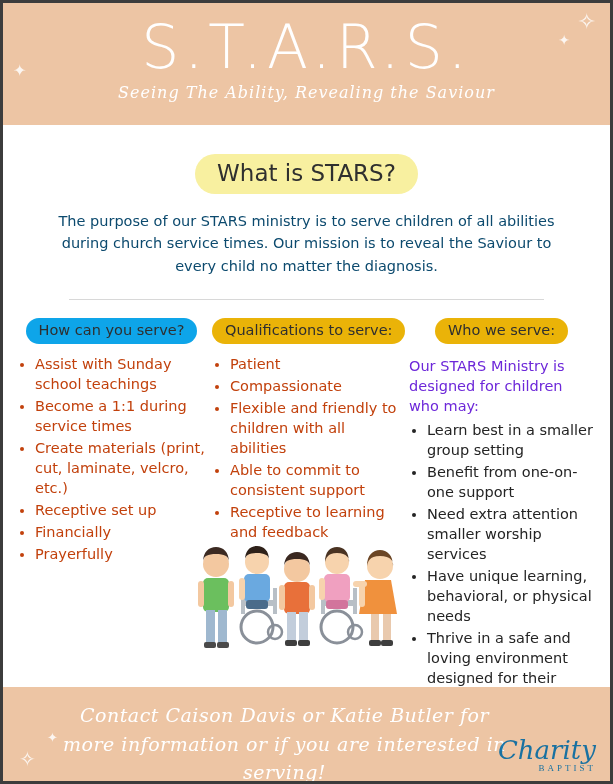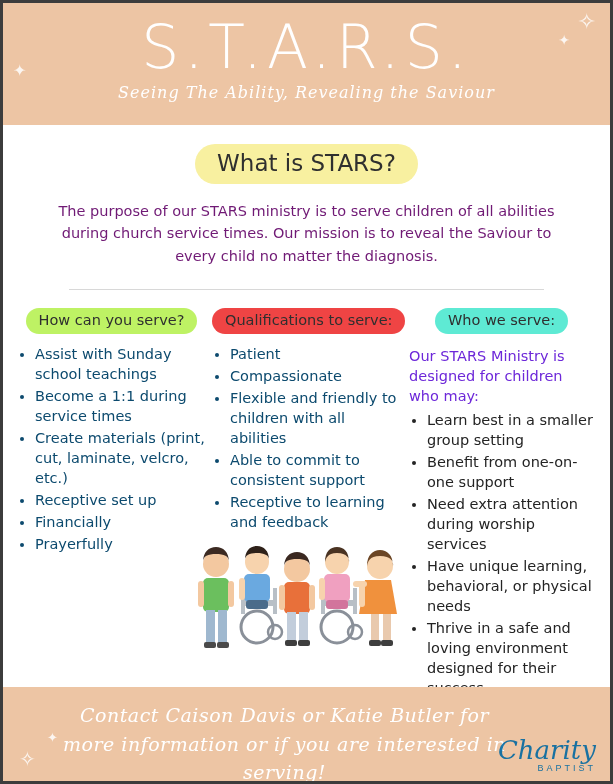--- a/index.html
+++ b/index.html
@@ -59,37 +59,37 @@
     font-size: 15px;
     line-height: 1;
     pointer-events: none;
   }
   .deco-tr { top: 8px; right: 14px; font-size: 22px; }
   .deco-tr2 { top: 30px; right: 40px; font-size: 14px; }
   .deco-tl { top: 60px; left: 10px; font-size: 16px; }
   
   .section-title-wrap {
     text-align: center;
-    margin-top: 19px;
+    margin-top: 29px;
   }
   .pill {
     display: inline-block;
     padding: 6px 22px 8px 22px;
     border-radius: 20px;
     font-size: 23px;
     color: #2f2f2f;
     font-family: "DejaVu Sans", sans-serif;
   }
   .pill-yellow { background: #f8f0a0; }
   .intro {
     margin: 16px 44px 0 44px;
     text-align: center;
     font-size: 14.5px;
     line-height: 1.55;
-    color: #701a75;
+    color: #0c4a6e;
     font-family: "DejaVu Sans", sans-serif;
   }
   .divider {
     margin: 22px 66px 0 66px;
     border-top: 1px solid #d8d8d8;
   }
   
   .columns {
     display: flex;
     margin: 18px 14px 0 14px;
@@ -100,29 +100,29 @@
   .col-head { text-align: center; }
   .pill-small {
     display: inline-block;
     padding: 4px 13px 6px 13px;
     border-radius: 16px;
     font-size: 14.5px;
     color: #2f2f2f;
     font-family: "DejaVu Sans", sans-serif;
     white-space: nowrap;
   }
-  .pill-orange { background: #bef264; }
-  .pill-green { background: #ef4444; }
-  .pill-blue { background: #5eead4; }
+  .pill-orange { background: #0ea5e9; }
+  .pill-green { background: #eab308; }
+  .pill-blue { background: #eab308; }
   ul.list {
     margin: 10px 0 0 0;
     padding-left: 18px;
     font-size: 14.5px;
     line-height: 1.38;
-    color: #0c4a6e;
+    color: #c2410c;
     font-family: "DejaVu Sans", sans-serif;
   }
   ul.list li { margin-bottom: 2px; }
   .col3-text {
     margin: 12px 0 0 2px;
     font-size: 14.5px;
     line-height: 1.38;
     color: #6d28d9;
     font-family: "DejaVu Sans", sans-serif;
   }
@@ -176,21 +176,21 @@
   }
   .logo-main {
     font-family: "DejaVu Serif", serif;
     font-style: italic;
     font-size: 26px;
     line-height: 1;
   }
   .logo-sub {
     font-size: 9px;
     letter-spacing: 3px;
-    font-family: Liberation Sans, sans-serif;
+    font-family: Liberation Serif, serif;
   }
   .deco-bl { bottom: 10px; left: 16px; font-size: 20px; position: absolute; color:#fff; opacity:.85; }
   .deco-bl2 { bottom: 36px; left: 44px; font-size: 13px; position: absolute; color:#fff; opacity:.85; }
 </style>
 </head>
 <body>
 
 <div class="page">
 
   <div class="header">
@@ -237,21 +237,21 @@
     </div>
 
     <div class="col">
       <div class="col-head">
         <span class="pill-small pill-blue">Who we serve:</span>
       </div>
       <div class="col3-text">Our STARS Ministry is designed for children who may:</div>
       <ul class="sub-list">
         <li>Learn best in a smaller group setting</li>
         <li>Benefit from one-on-one support</li>
-        <li>Need extra attention during worship services</li>
+        <li>Need extra attention smaller worship services</li>
         <li>Have unique learning, behavioral, or physical needs</li>
         <li>Thrive in a safe and loving environment designed for their success</li>
       </ul>
     </div>
 
   </div>
 
   <div class="illus">
     <svg viewBox="0 0 225 125" width="225" height="125">
 

